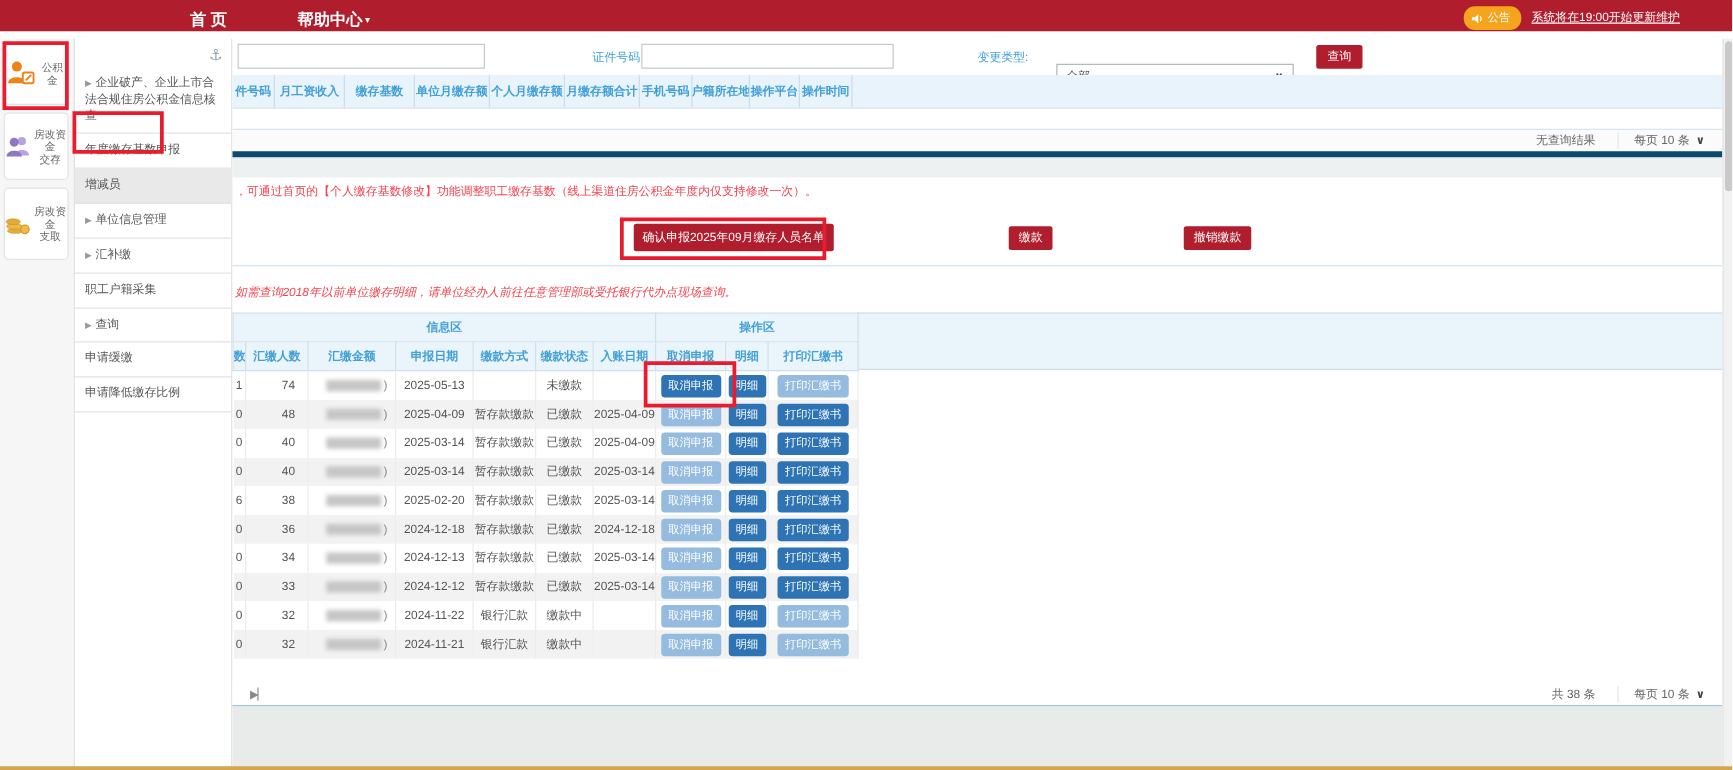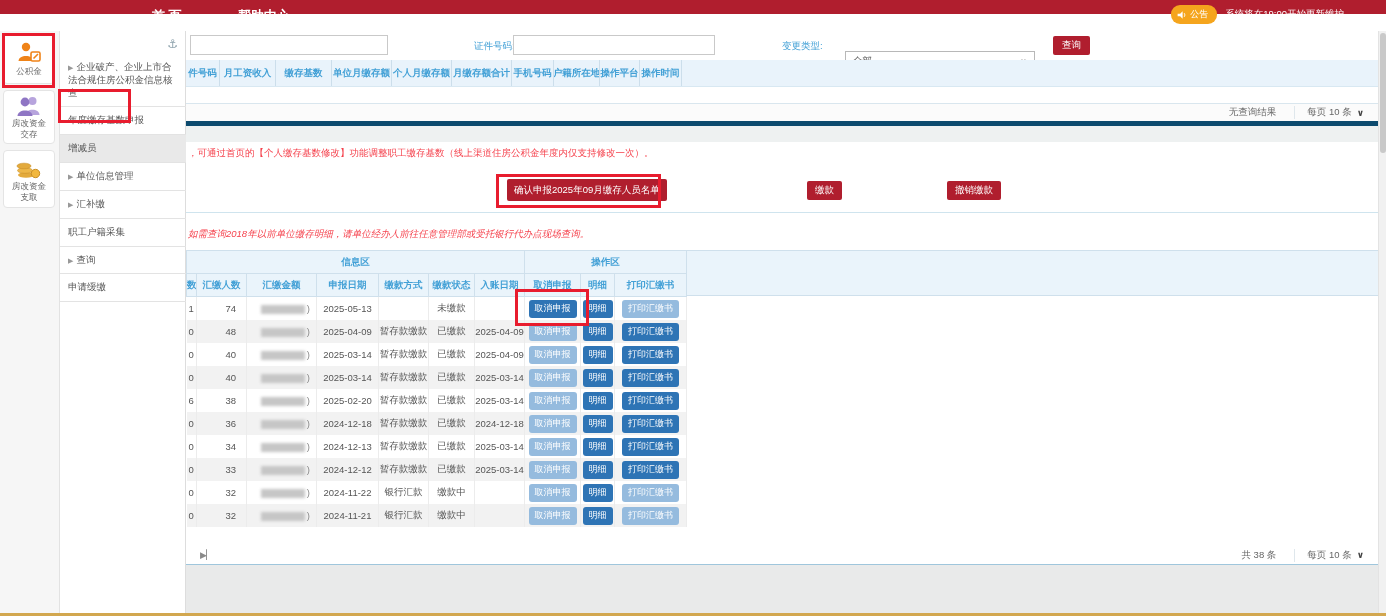--- a/index.html
+++ b/index.html
@@ -1,34 +1,34 @@
 <!DOCTYPE html>
 <html><head>
 <meta charset="utf-8">
 <style>
   html,body{margin:0;padding:0;}
   .page{position:relative;width:1386px;height:616px;background:#fff;overflow:hidden;
         font-family:"Liberation Sans","DejaVu Sans",sans-serif;}
   .abs{position:absolute;}
 
   
-  .topbar{left:0;top:0;width:1386px;height:14px;background:#b01e2e;}
+  .topbar{left:0;top:0;width:1386px;height:25px;background:#b01e2e;}
   .nav-item{position:absolute;color:#fff;font-size:13px;font-weight:bold;top:7px;cursor:pointer;}
   #nav-home{left:152px;}
   #nav-help{left:238px;}
   .nav-caret{font-size:8px;margin-left:2px;vertical-align:2px;}
   .topbar-right{position:absolute;right:42px;top:5px;display:flex;align-items:center;gap:8px;}
   .badge{background:#f5a51d;color:#fff;font-size:9px;padding:3px 9px 3px 6px;border-radius:9px;
          display:flex;align-items:center;gap:3px;margin-left:42px;}
   .syslink{color:#fff;font-size:9.5px;text-decoration:underline;cursor:pointer;}
 
   
   .rail{left:0;top:31px;width:60px;height:585px;background:#f6f6f6;border-right:1px solid #e2e2e2;box-sizing:border-box;}
   .rail-item{position:absolute;left:3px;width:52px;border:1px solid #e4e4e4;border-radius:4px;background:#fff;
-             display:flex;flex-direction:column;align-items:center;justify-content:center;gap:1px;cursor:pointer;box-sizing:border-box;}
+             display:flex;align-items:center;justify-content:center;gap:1px;cursor:pointer;box-sizing:border-box;}
   #rail-1{top:3px;height:50px;}
   #rail-2{top:59px;height:54px;}
   #rail-3{top:119px;height:58px;}
   .rail-label{font-size:8.5px;color:#666;text-align:center;white-space:pre-line;line-height:1.2;}
 
   
   .submenu{left:60px;top:31px;width:126px;height:585px;background:#fff;border-right:1px solid #ddd;box-sizing:border-box;}
   .anchor{position:absolute;right:7px;top:6px;color:#8fa3ad;font-size:12px;}
   .menu-list{position:absolute;left:0;top:23px;width:126px;}
   .menu-item{padding:7px 8px;font-size:9.5px;color:#555;border-bottom:1px solid #e3e3e3;line-height:1.35;cursor:pointer;}
@@ -162,20 +162,21 @@
     <span class="anchor">⚓</span>
     <div class="menu-list">
         <div class="menu-item"><span class="m-arrow">▶</span><span>企业破产、企业上市合法合规住房公积金信息核查</span></div>
         <div class="menu-item"><span>年度缴存基数申报</span></div>
         <div class="menu-item selected"><span>增减员</span></div>
         <div class="menu-item"><span class="m-arrow">▶</span><span>单位信息管理</span></div>
         <div class="menu-item"><span class="m-arrow">▶</span><span>汇补缴</span></div>
         <div class="menu-item"><span>职工户籍采集</span></div>
         <div class="menu-item"><span class="m-arrow">▶</span><span>查询</span></div>
         <div class="menu-item"><span>申请缓缴</span></div>
+        <div class="menu-item"><span>申请降低缴存比例</span></div>
       </div>
   </div>
 
   <div class="abs main">
 
     <input class="inp" id="inp1" value="" style="">
     <span class="flbl" id="lbl-cert">证件号码:</span>
     <input class="inp" id="inp2" value="" style="">
     <span class="flbl" id="lbl-type">变更类型:</span>
     <div class="selectbox">

